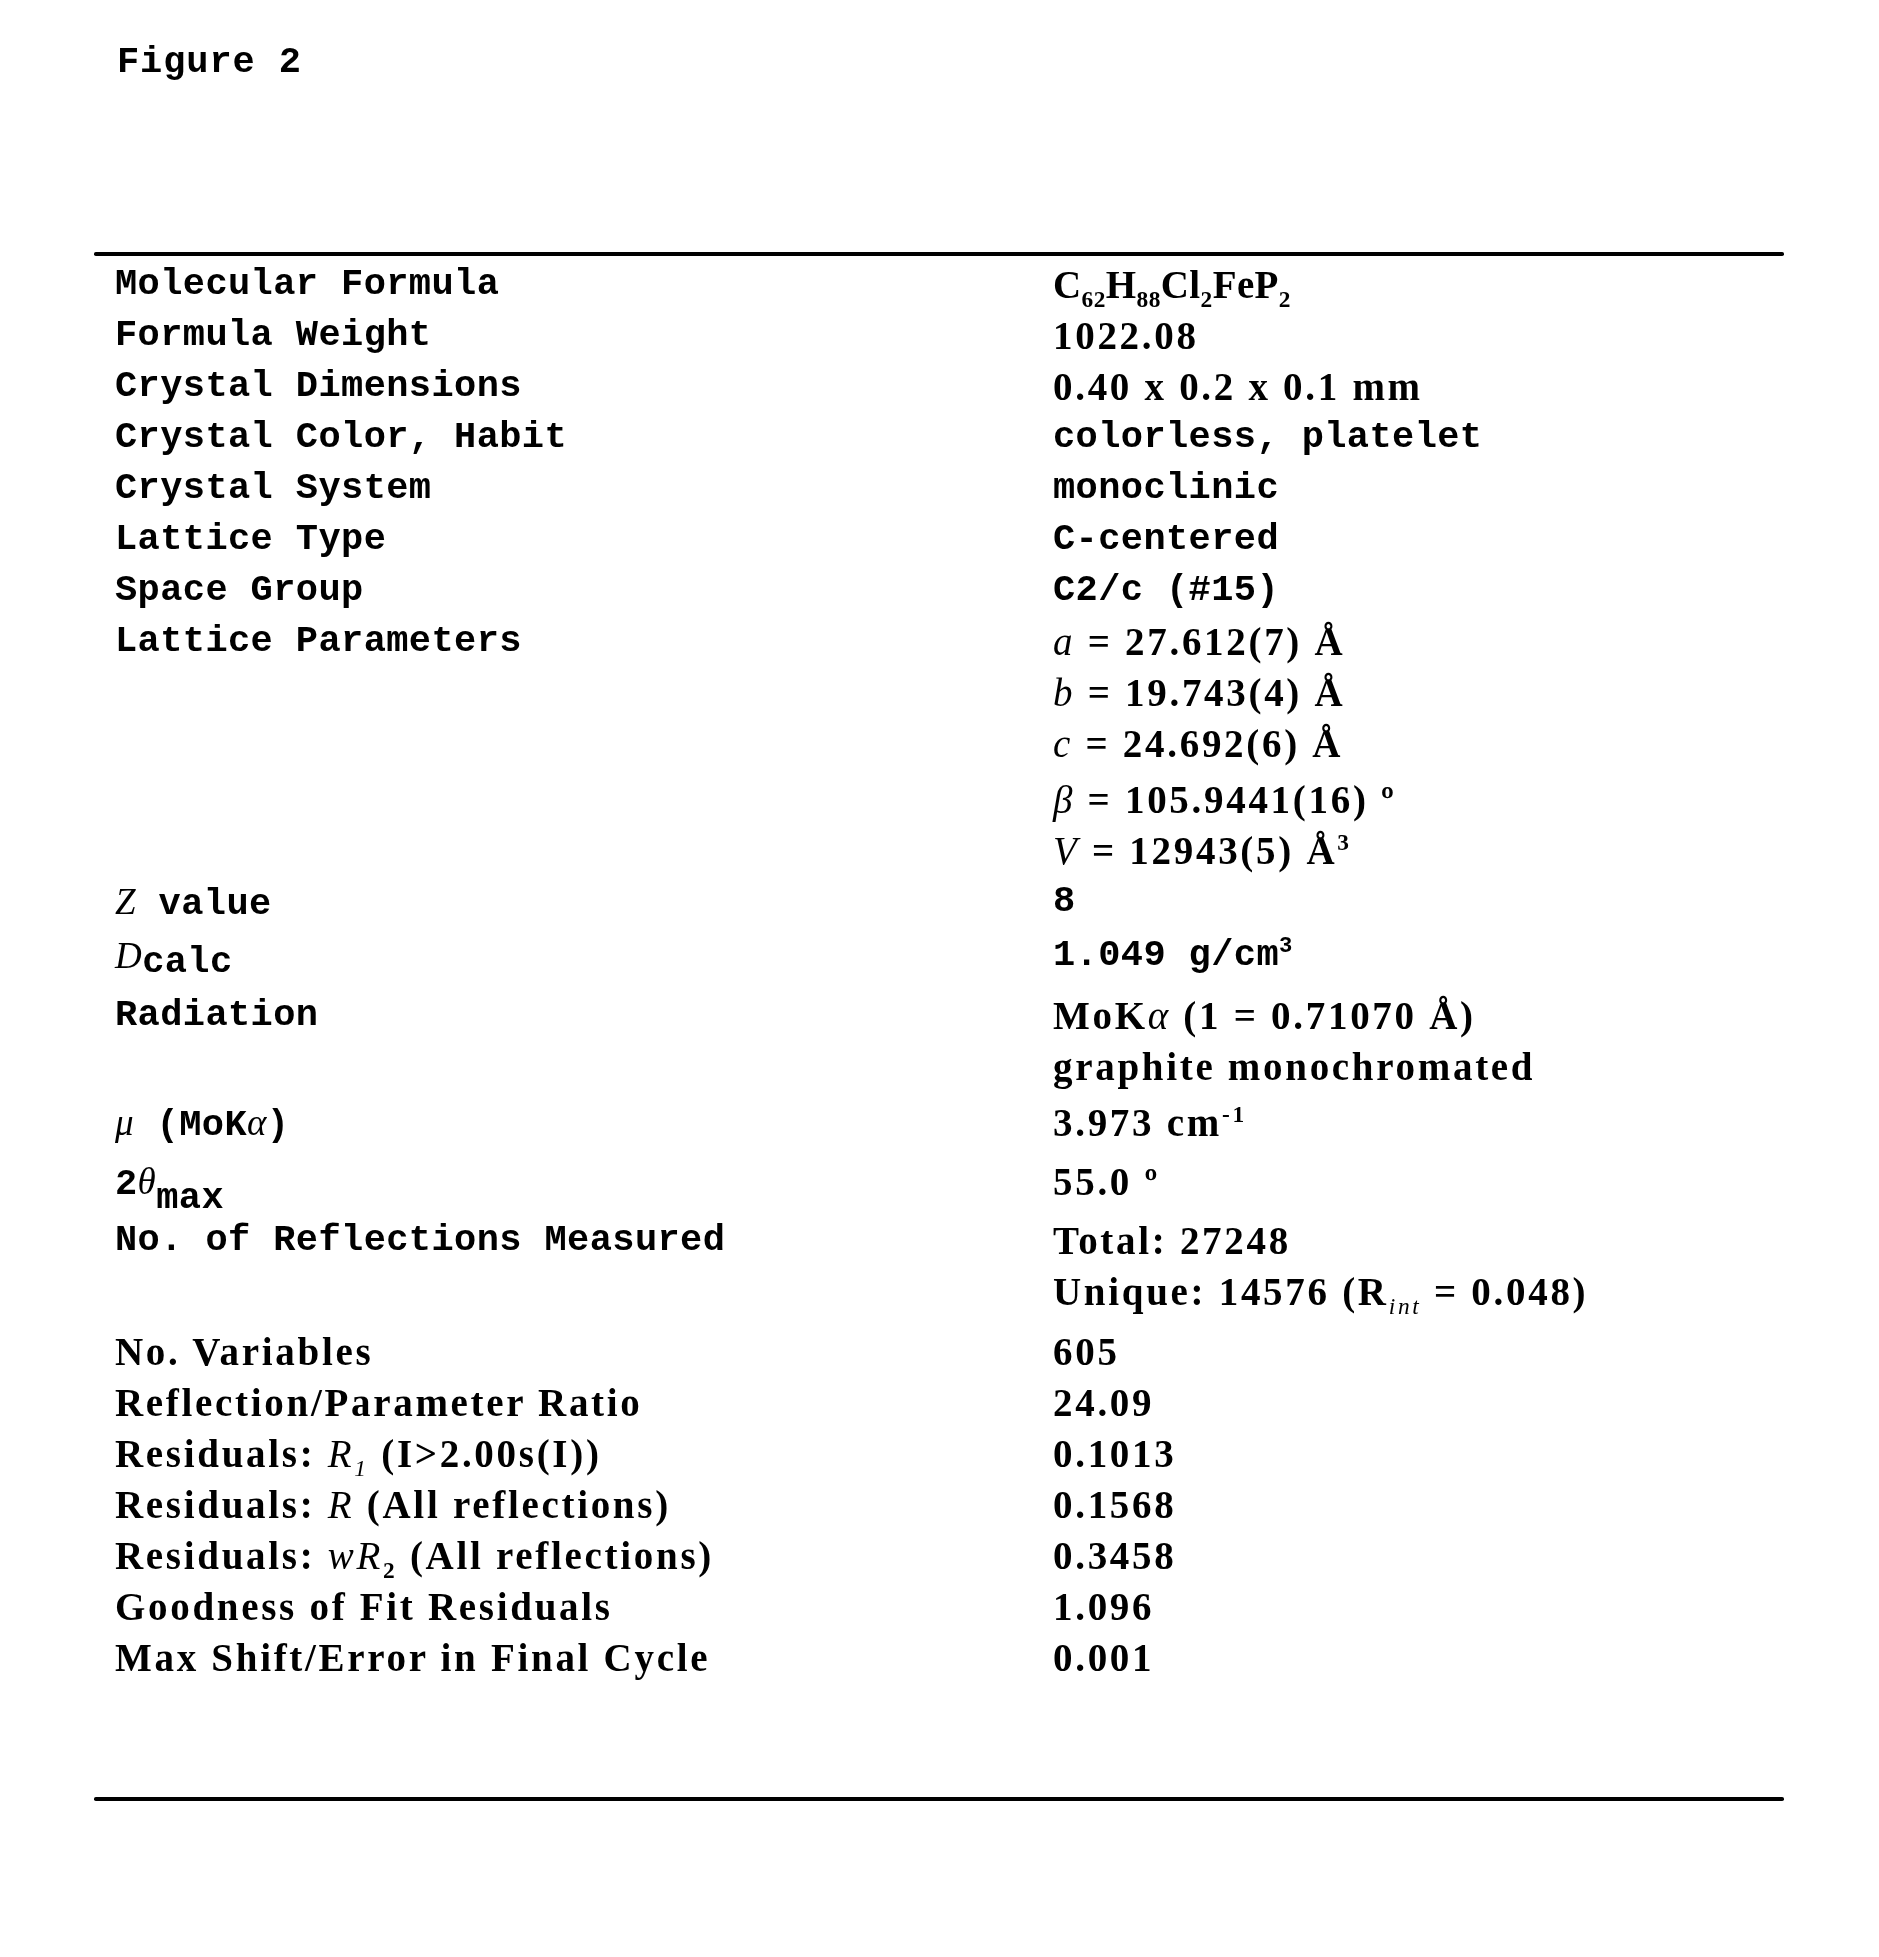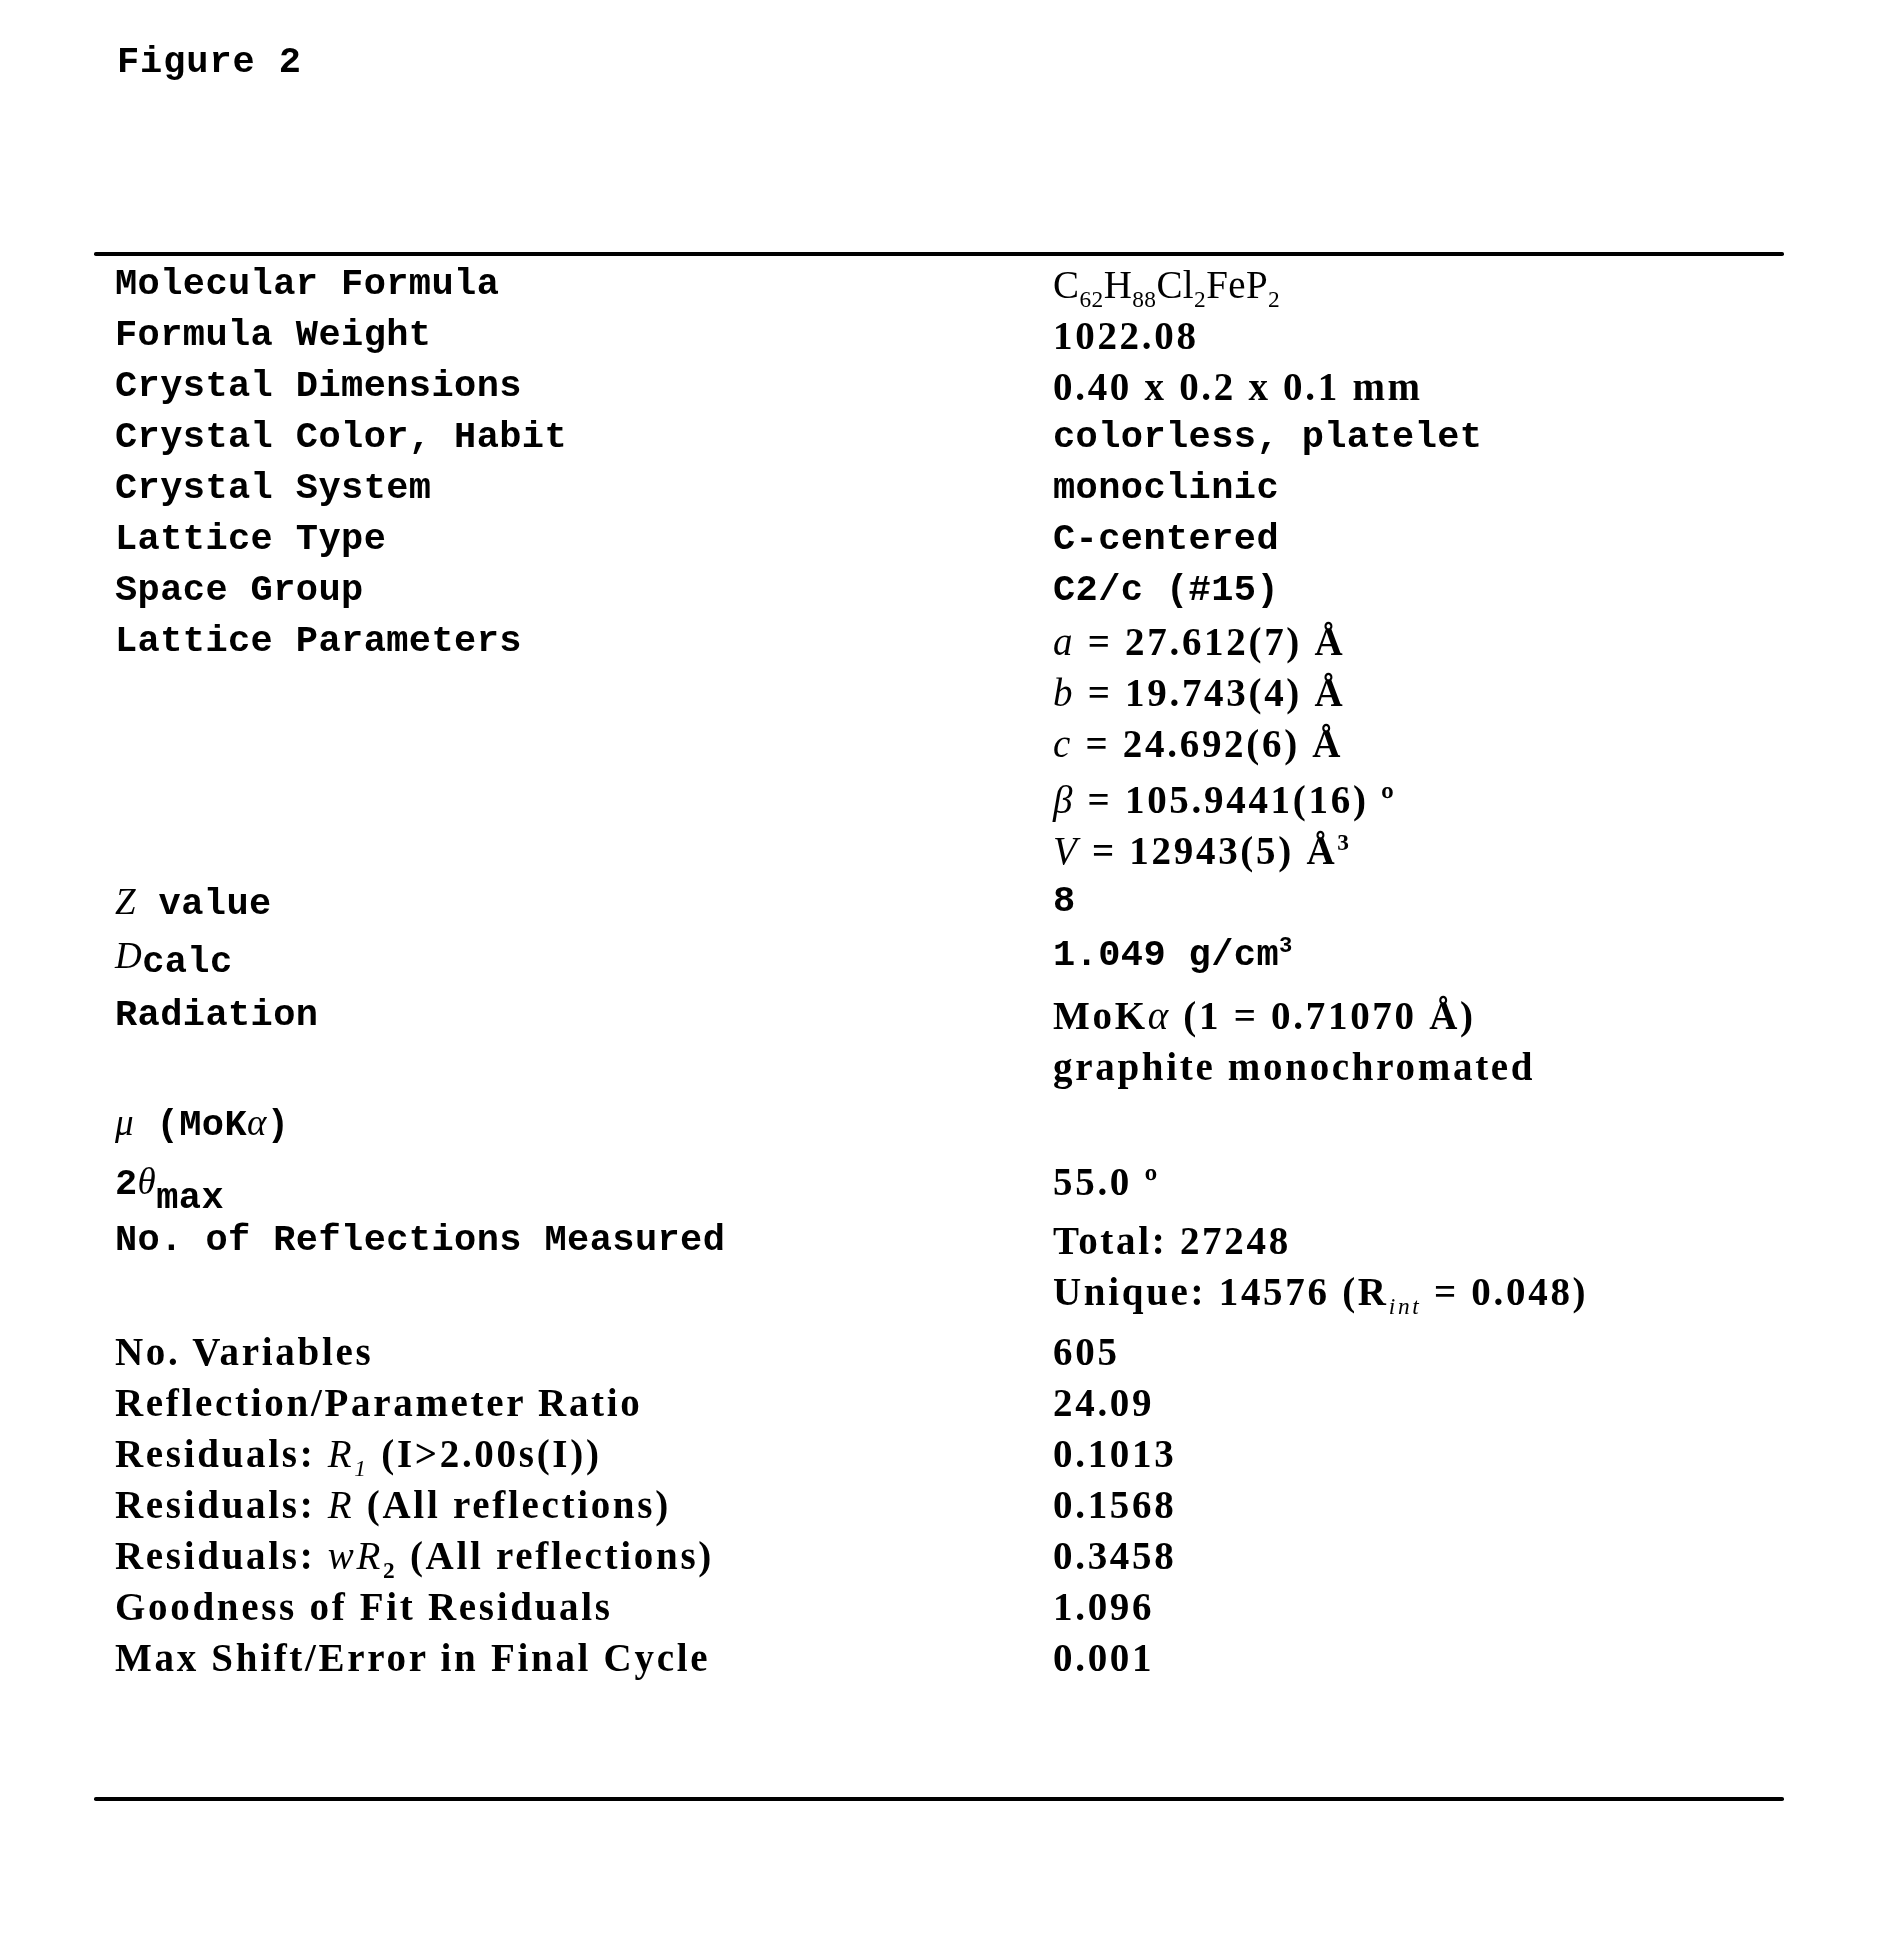--- a/index.html
+++ b/index.html
@@ -48,21 +48,21 @@
       font-size: 37px;
       font-weight: bold;
       line-height: 51px;
       white-space: nowrap;
       letter-spacing: 0.4px;
     }
     .label { width: 938px; }
     .value { flex: 1; }
     .serif-val {
       font-family: "Liberation Serif", "DejaVu Serif", serif;
-      font-weight: normal;
+      font-weight: bold;
       font-size: 39px;
     }
     .condensed {
       font-family: "Liberation Serif", "DejaVu Serif", serif;
       font-weight: bold;
       font-size: 39px;
       letter-spacing: 2.7px;
     }
     .it {
       font-family: "Liberation Serif", "DejaVu Serif", serif;
@@ -141,20 +141,21 @@
   <div class="row gap-lg">
     <div class="label">Radiation</div>
     <div class="value condensed">
       <div><span>MoK</span><span class="it">α</span><span> (1 = 0.71070 Å)</span></div>
       <div>graphite monochromated</div>
     </div>
   </div>
 
   <div class="row gap-lg">
     <div class="label"><span class="it">μ</span><span> (MoK</span><span class="it">α</span><span>)</span></div>
+    <div class="value condensed"><span>3.973 cm</span><sup>-1</sup></div>
   </div>
 
   <div class="row gap-lg">
     <div class="label"><span>2</span><span class="it">θ</span><span style="position:relative;top:14px">max</span></div>
     <div class="value condensed"><span>55.0</span> <span>º</span></div>
   </div>
 
   <div class="row gap-lg">
     <div class="label">No. of Reflections Measured</div>
     <div class="value condensed">

